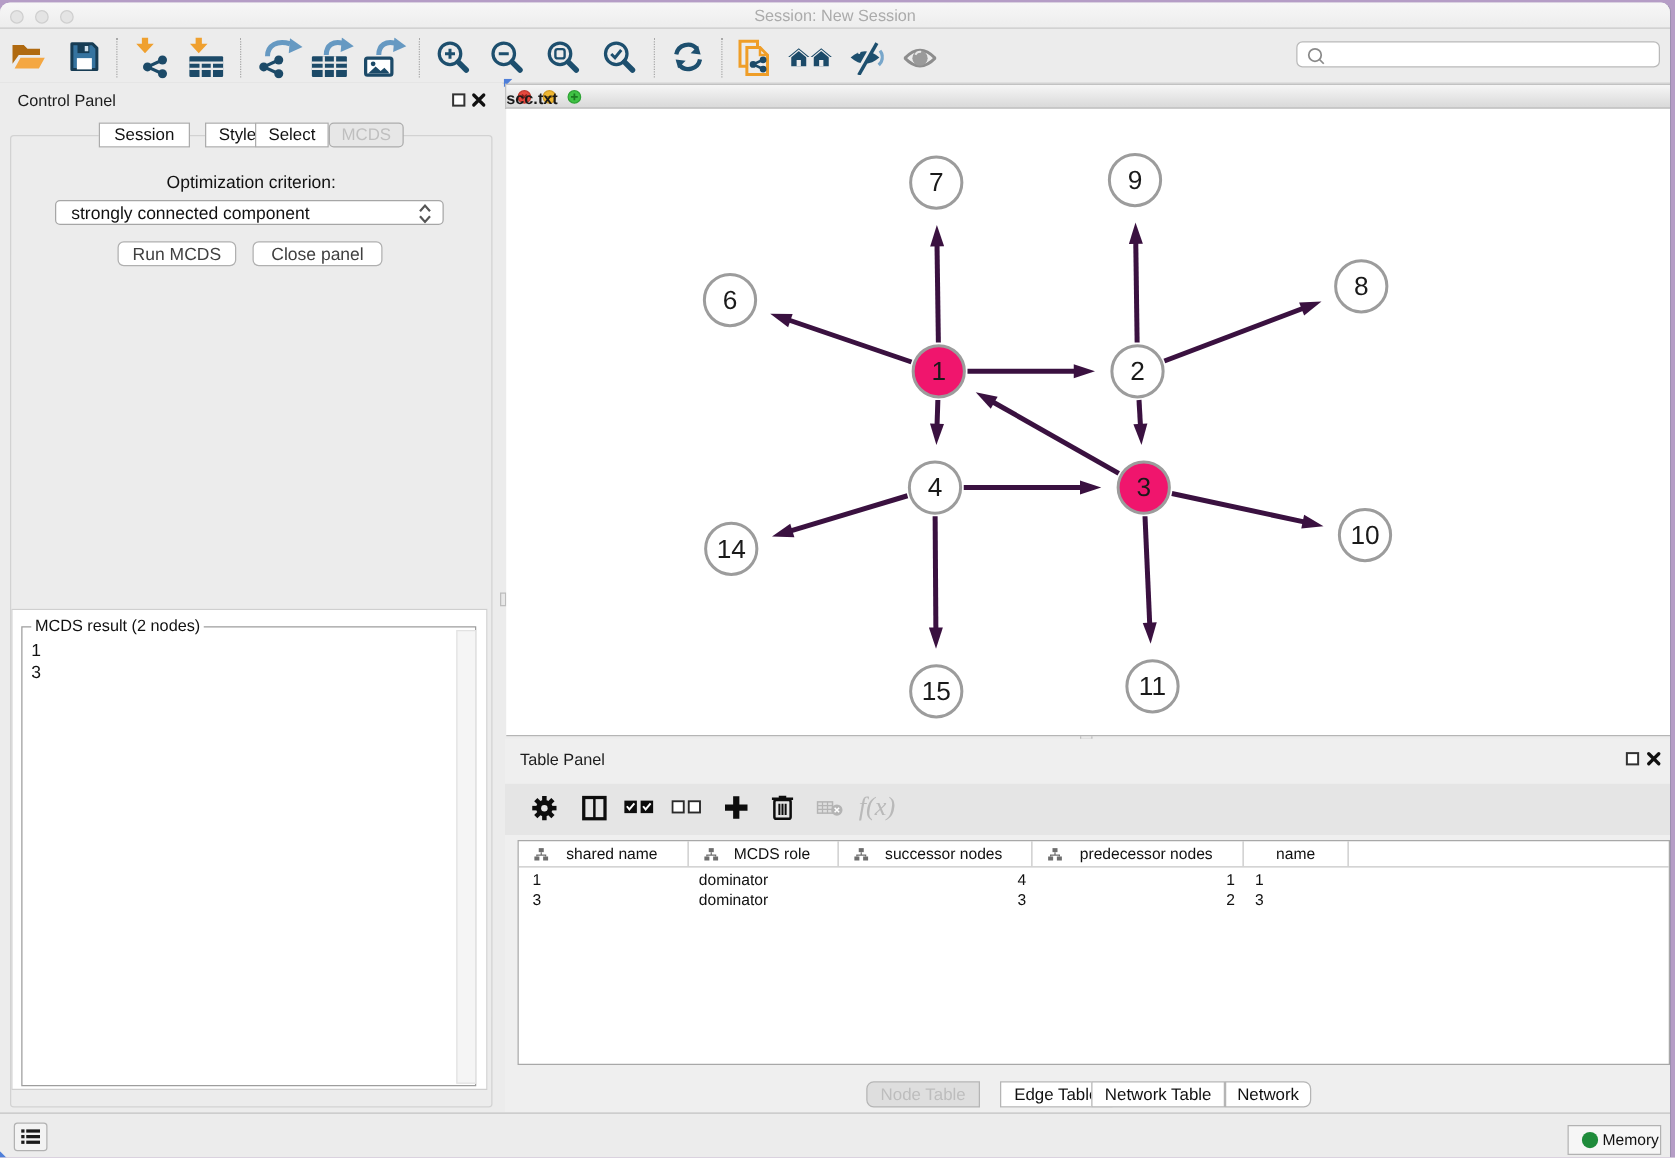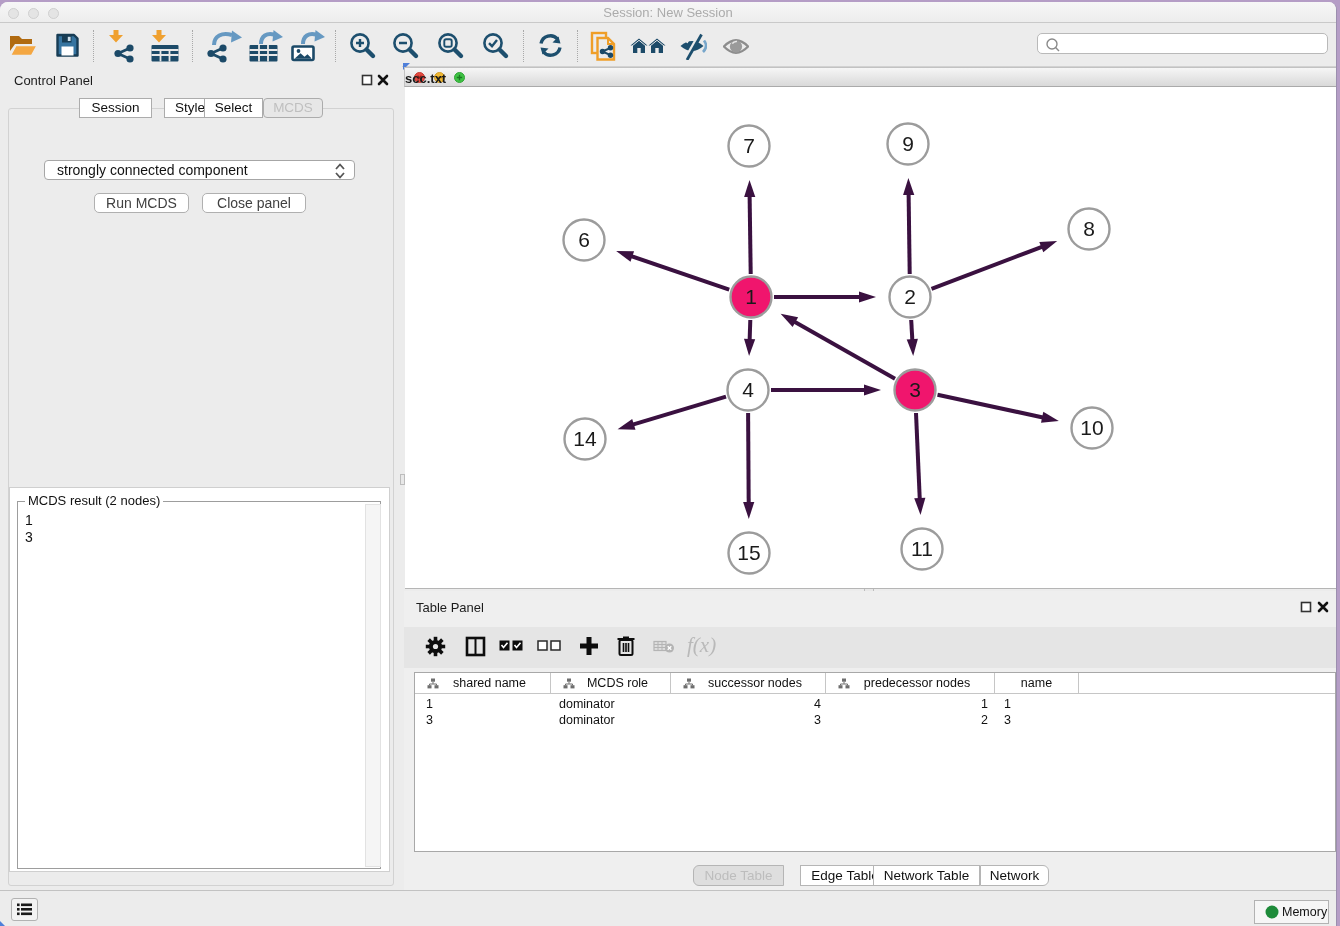--- a/index.html
+++ b/index.html
@@ -200,20 +200,21 @@
         <rect x="1.5" y="1.5" width="9" height="9" fill="#fff" stroke="#333" stroke-width="1.6"></rect>
       </svg>
     <svg class="abs" style="left:377px;top:8px;" width="12" height="12">
         <path d="M2 2 L10 10 M10 2 L2 10" stroke="#111" stroke-width="2.6" stroke-linecap="round"></path>
       </svg>
     <div id="cp-border"></div>
     <div class="tab" style="left:79px;width:73px;">Session</div>
     <div class="tab" style="left:164px;width:52px;">Style</div>
     <div class="tab" style="left:204px;width:59px;">Select</div>
     <div class="tab" style="left:263px;width:60px;background:#e7e7e7;color:#bfbfbf;border-radius:4px;">MCDS</div>
+    <div id="optlabel">Optimization criterion:</div>
     <div id="optsel">strongly connected component
       <svg width="12" height="16" style="position:absolute;right:8px;top:2px;">
           <path d="M2 6 L6 1.5 L10 6" fill="none" stroke="#555" stroke-width="1.8"></path>
           <path d="M2 10 L6 14.5 L10 10" fill="none" stroke="#555" stroke-width="1.8"></path>
         </svg>
     </div>
     <div class="btn" style="left:94px;width:95px;">Run MCDS</div>
     <div class="btn" style="left:202px;width:104px;">Close panel</div>
     <div id="resultbox">
       <div id="fieldset"></div>

